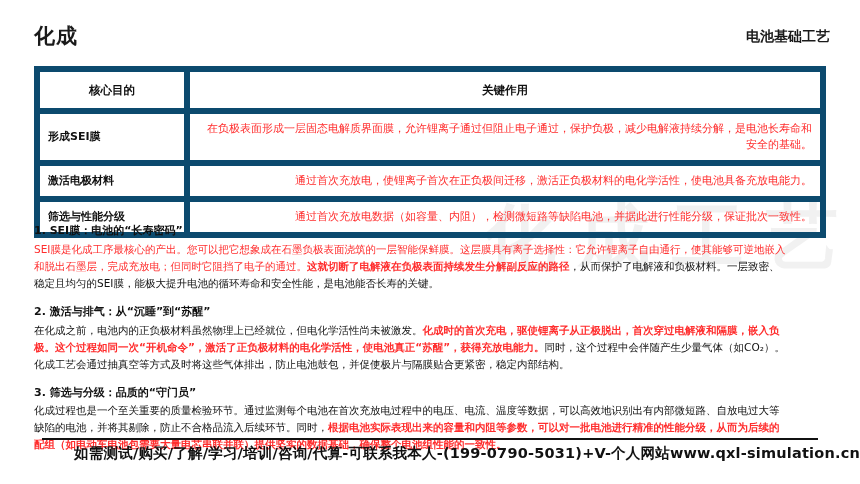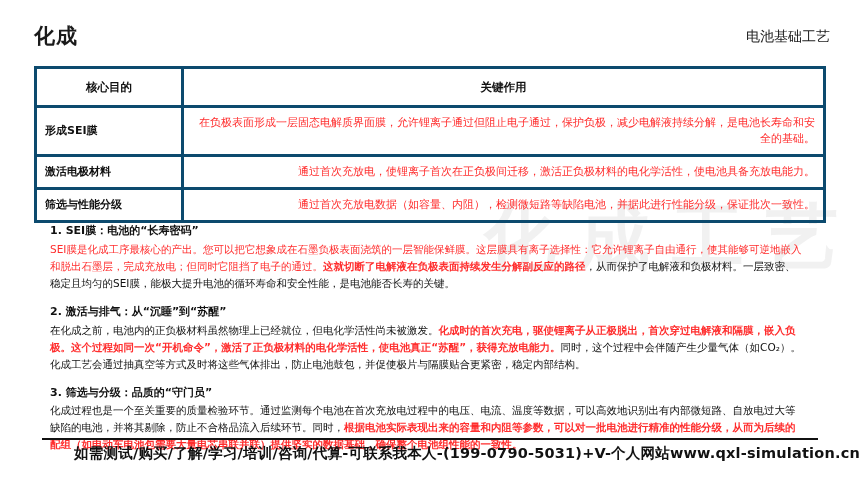--- a/index.html
+++ b/index.html
@@ -37,21 +37,21 @@
     font-size: 21px;
     font-weight: 700;
     letter-spacing: 1px;
     color: #1a1a1a;
   }
   .title-right {
     position: absolute;
     right: 30px;
     top: 6px;
     font-size: 14px;
-    font-weight: 400;
+    font-weight: 700;
     color: #1a1a1a;
   }
   
   .watermark {
     position: absolute;
     left: 0;
     top: 190px;
     width: 860px;
     text-align: right;
     font-size: 72px;
@@ -71,21 +71,21 @@
     z-index: 2;
   }
   table.main-table {
     border-collapse: collapse;
     width: 792px;
     table-layout: fixed;
     background: transparent;
   }
   table.main-table th,
   table.main-table td {
-    border: 3px solid #0c4a6e;
+    border: 6px solid #0c4a6e;
     padding: 7px 8px;
     font-size: 11px;
     vertical-align: middle;
     line-height: 1.45;
   }
   table.main-table th {
     font-weight: 700;
     text-align: center;
     font-size: 11.5px;
     color: #111;
@@ -109,21 +109,20 @@
   
   .notes {
     position: absolute;
     left: 34px;
     top: 222px;
     width: 796px;
     z-index: 2;
     font-size: 10.5px;
     line-height: 1.62;
     color: #111;
-    margin-left: 16px;
   }
   .note-block { margin-bottom: 11px; }
   .note-head {
     font-size: 11px;
     font-weight: 700;
     color: #111;
     margin-bottom: 1px;
   }
   .note-line { display: block; }
   

